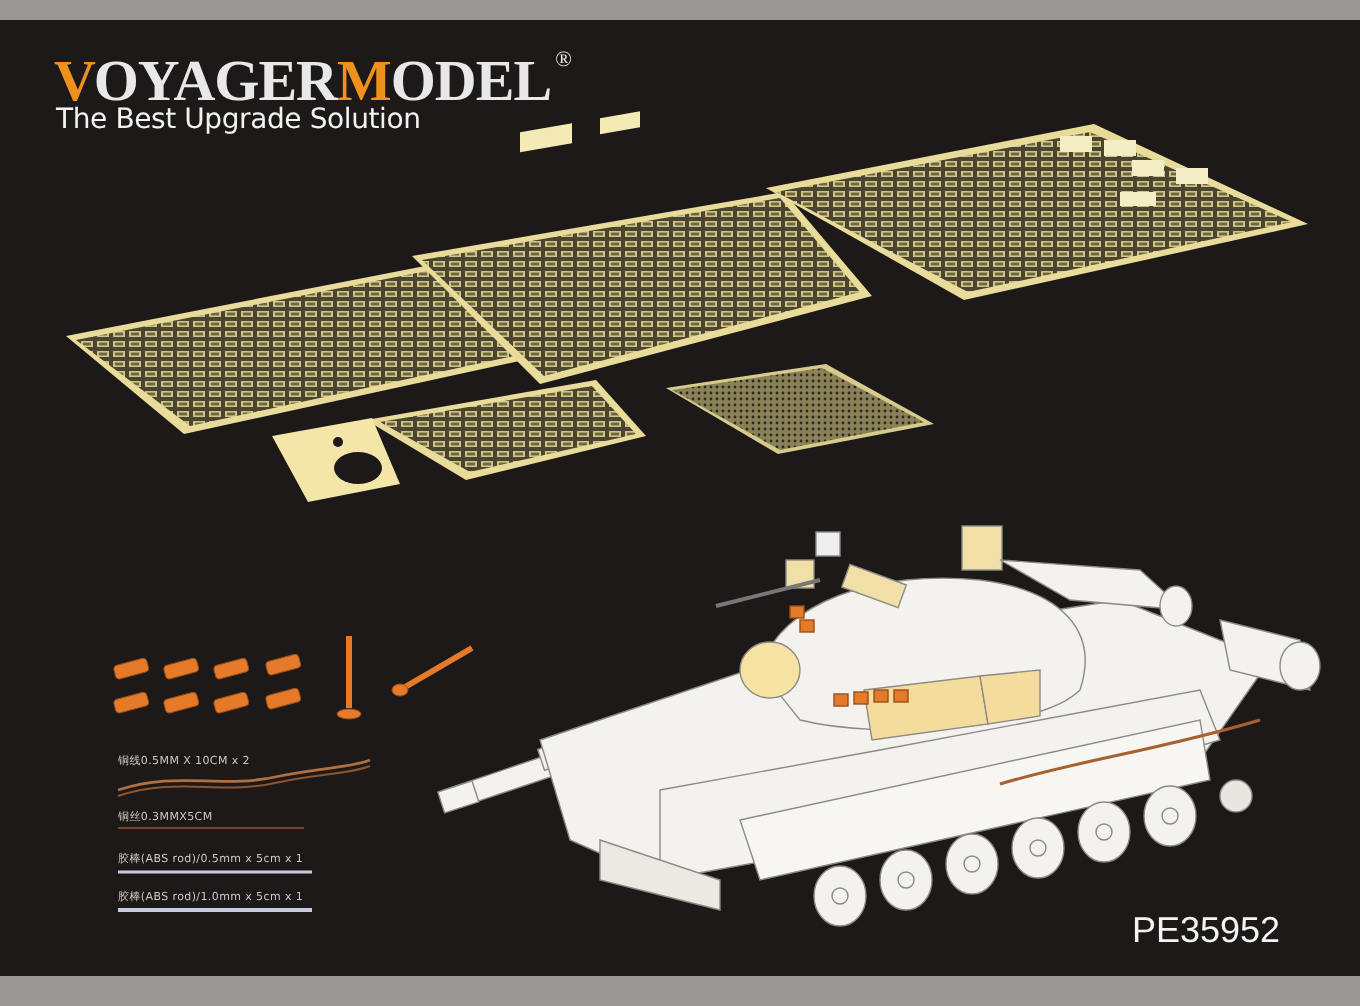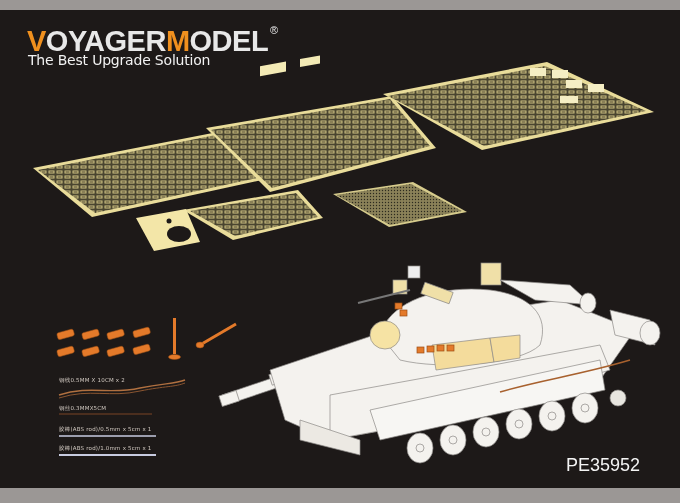--- a/index.html
+++ b/index.html
@@ -8,21 +8,21 @@
     background: #9b9795;
     font-family: "Liberation Sans", sans-serif;
     position: relative;
   }
   .frame {
     position: absolute; left: 0; top: 10px; width: 680px; height: 478px;
     background: #1d1918;
   }
   .brand {
     position: absolute; left: 27px; top: 27px; white-space: nowrap;
-    font-family: Liberation Sans, sans-serif; font-weight: bold;
+    font-family: Liberation Serif, serif; font-weight: bold;
     font-size: 29px; letter-spacing: -0.5px; color: #e8e8e8;
     line-height: 1;
   }
   .brand .accent { color: #f0901e; }
   .brand sup { font-size: 11px; font-weight: normal; vertical-align: top; position: relative; top: -2px; margin-left: 2px; }
   .tagline {
     position: absolute; left: 28px; top: 52px;
     font-family: "DejaVu Sans", sans-serif; font-size: 14px; color: #f2f2f2;
     letter-spacing: -0.2px;
   }

